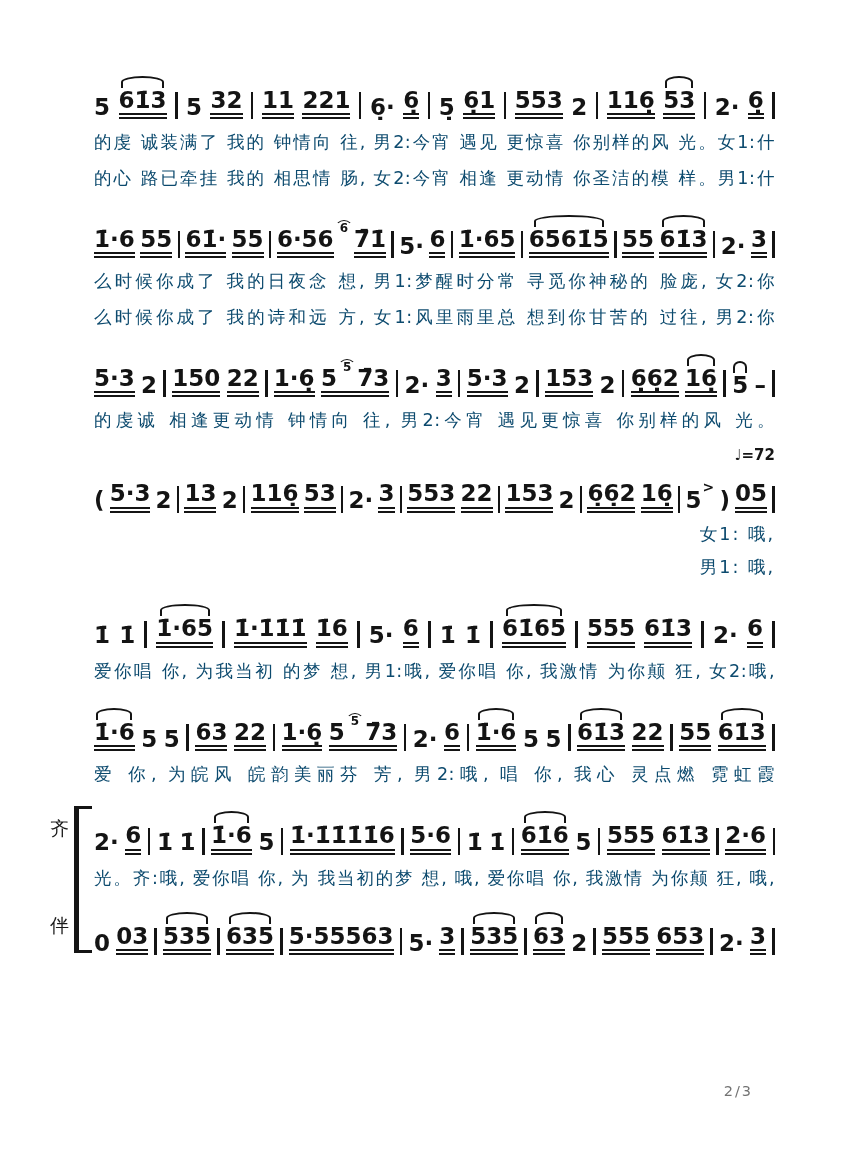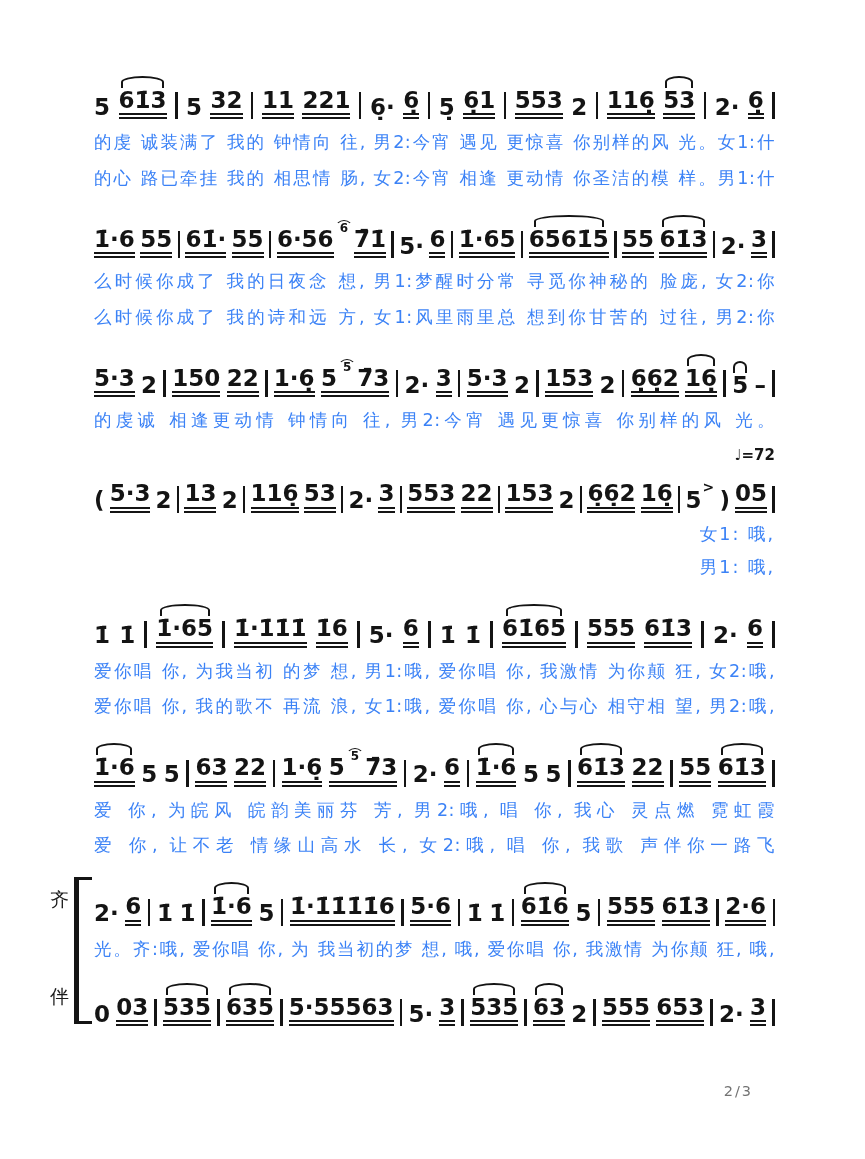--- a/index.html
+++ b/index.html
@@ -74,21 +74,21 @@
     margin-left:1px;
   }
   
   .lyric{
     margin-top:11px;
     font-size:17.5px;
     line-height:1.4;
     letter-spacing:0.5px;
     text-align:justify;
     text-align-last:justify;
-    color:#3b82f6;
+    color:#0c4a6e;
   }
   .lyric.right{
     text-align:left;
     text-align-last:right;
     letter-spacing:2px;
     margin-top:9px;
   }
   .system{margin-bottom:13px;}
   .tempo{
     font-size:15px;
@@ -279,21 +279,20 @@
           <span class="tok slur"><u class="grp">61̇65</u></span>
           <span class="bar"></span>
           <span class="tok"><u class="grp">555</u></span>
           <span class="tok"><u class="grp">61̇3</u></span>
           <span class="bar"></span>
           <span class="tok">2·</span>
           <span class="tok"><u class="grp">6</u></span>
           <span class="bar"></span>
         </div>
       <div class="lyric">爱你唱 你, 为我当初 的梦 想, 男1:哦, 爱你唱 你, 我激情 为你颠 狂, 女2:哦,</div>
-      <div class="lyric">爱你唱 你, 我的歌不 再流 浪, 女1:哦, 爱你唱 你, 心与心 相守相 望, 男2:哦,</div>
     </section>
 
     <section class="system">
       <div class="notation">
           <span class="tok slur"><u class="grp">1̇·6</u></span>
           <span class="tok">5</span>
           <span class="tok">5</span>
           <span class="bar"></span>
           <span class="tok"><u class="grp">63</u></span>
           <span class="tok"><u class="grp">22</u></span>
@@ -309,21 +308,20 @@
           <span class="tok">5</span>
           <span class="bar"></span>
           <span class="tok slur"><u class="grp">61̇3</u></span>
           <span class="tok"><u class="grp">22</u></span>
           <span class="bar"></span>
           <span class="tok"><u class="grp">55</u></span>
           <span class="tok slur"><u class="grp">61̇3</u></span>
           <span class="bar"></span>
         </div>
       <div class="lyric">爱 你, 为皖风 皖韵美丽芬 芳, 男2:哦, 唱 你, 我心 灵点燃 霓虹霞</div>
-      <div class="lyric">爱 你, 让不老 情缘山高水 长, 女2:哦, 唱 你, 我歌 声伴你一路飞</div>
     </section>
 
     <section class="ensemble">
       <div class="ens-labels">
         <span>齐</span>
         <span>伴</span>
       </div>
       <div class="bracket"></div>
       <div class="notation">
           <span class="tok">2·</span>

